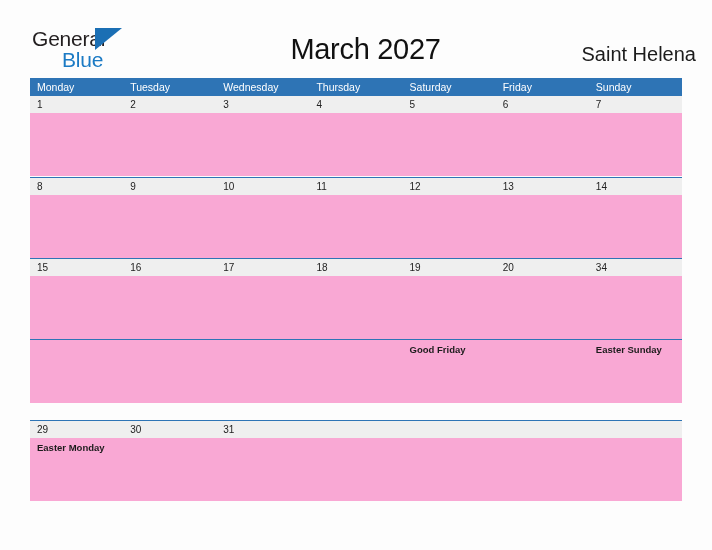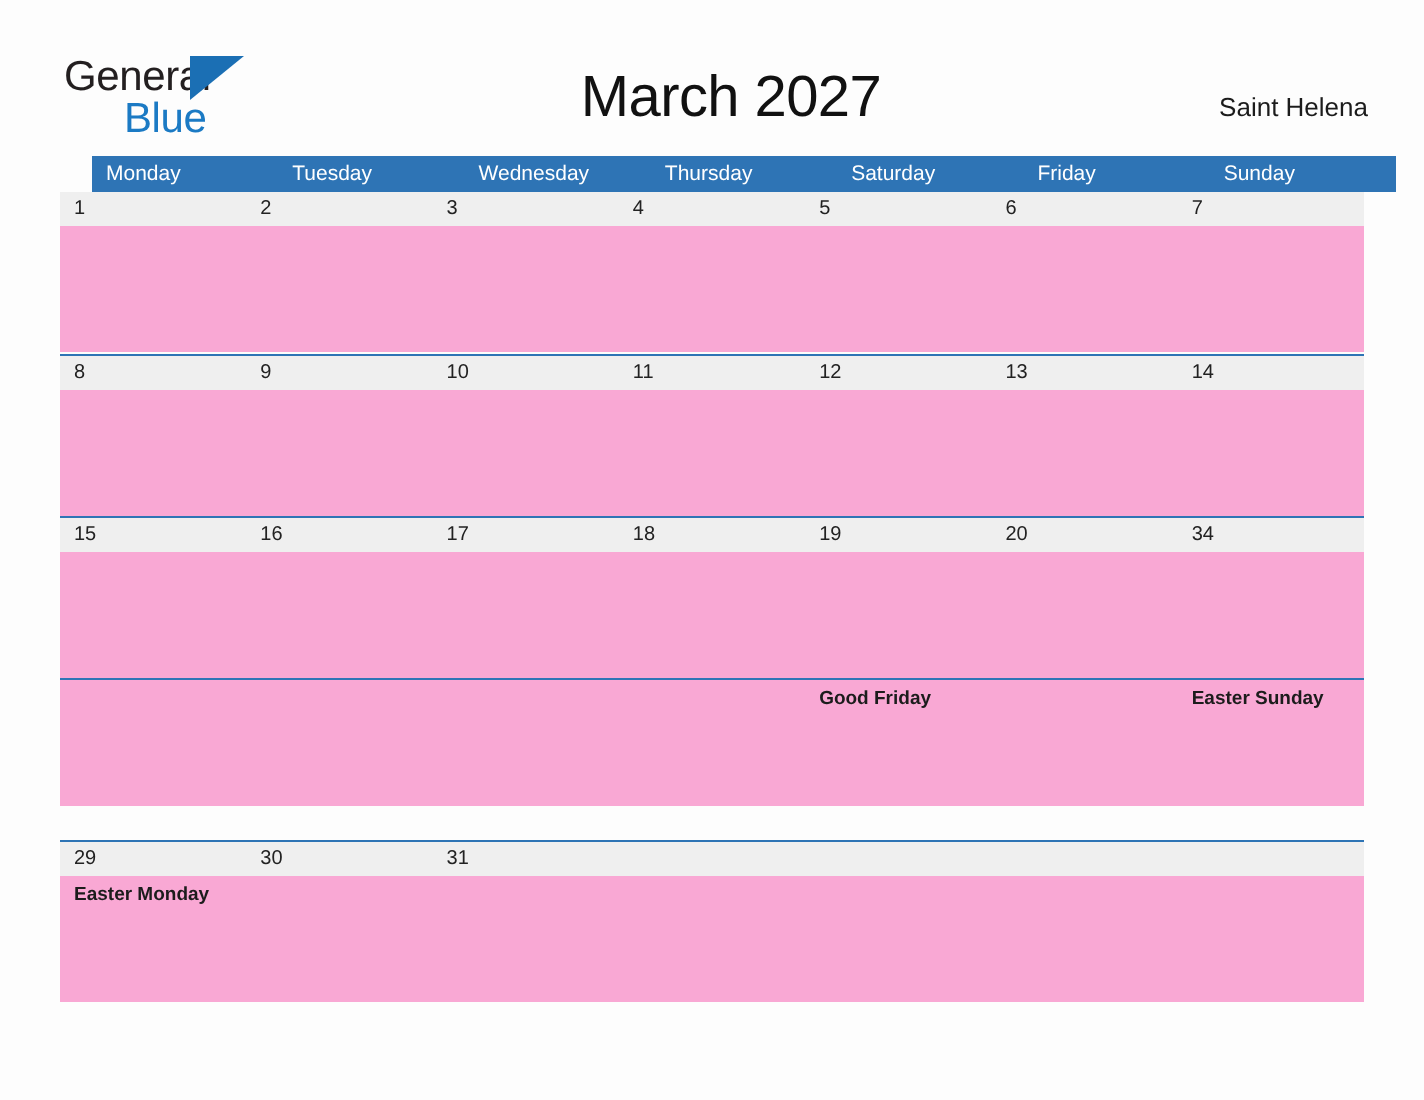--- a/index.html
+++ b/index.html
@@ -74,42 +74,41 @@
     font-size: 29px;
     line-height: 34px;
     color: #111111;
     font-weight: normal;
     letter-spacing: -0.3px;
     padding-left: 19px;
   }
 
   .region-name {
     position: absolute;
-    right: 28px;
+    right: 16px;
     top: 45px;
-    font-size: 13px;
+    font-size: 20px;
     line-height: 18px;
     color: #1c1c1c;
     white-space: nowrap;
   }
 
   
   .calendar {
     position: absolute;
     left: 30px;
     top: 78px;
     width: 652px;
   }
 
   .weekday-row {
     display: flex;
     width: 652px;
     height: 18px;
     background: #2e74b5;
-    margin-left: 16px;
   }
   .weekday-cell {
     flex: 1 1 0;
     height: 18px;
     padding-left: 7px;
     font-size: 10.5px;
     line-height: 18px;
     color: #ffffff;
     white-space: nowrap;
     overflow: hidden;

